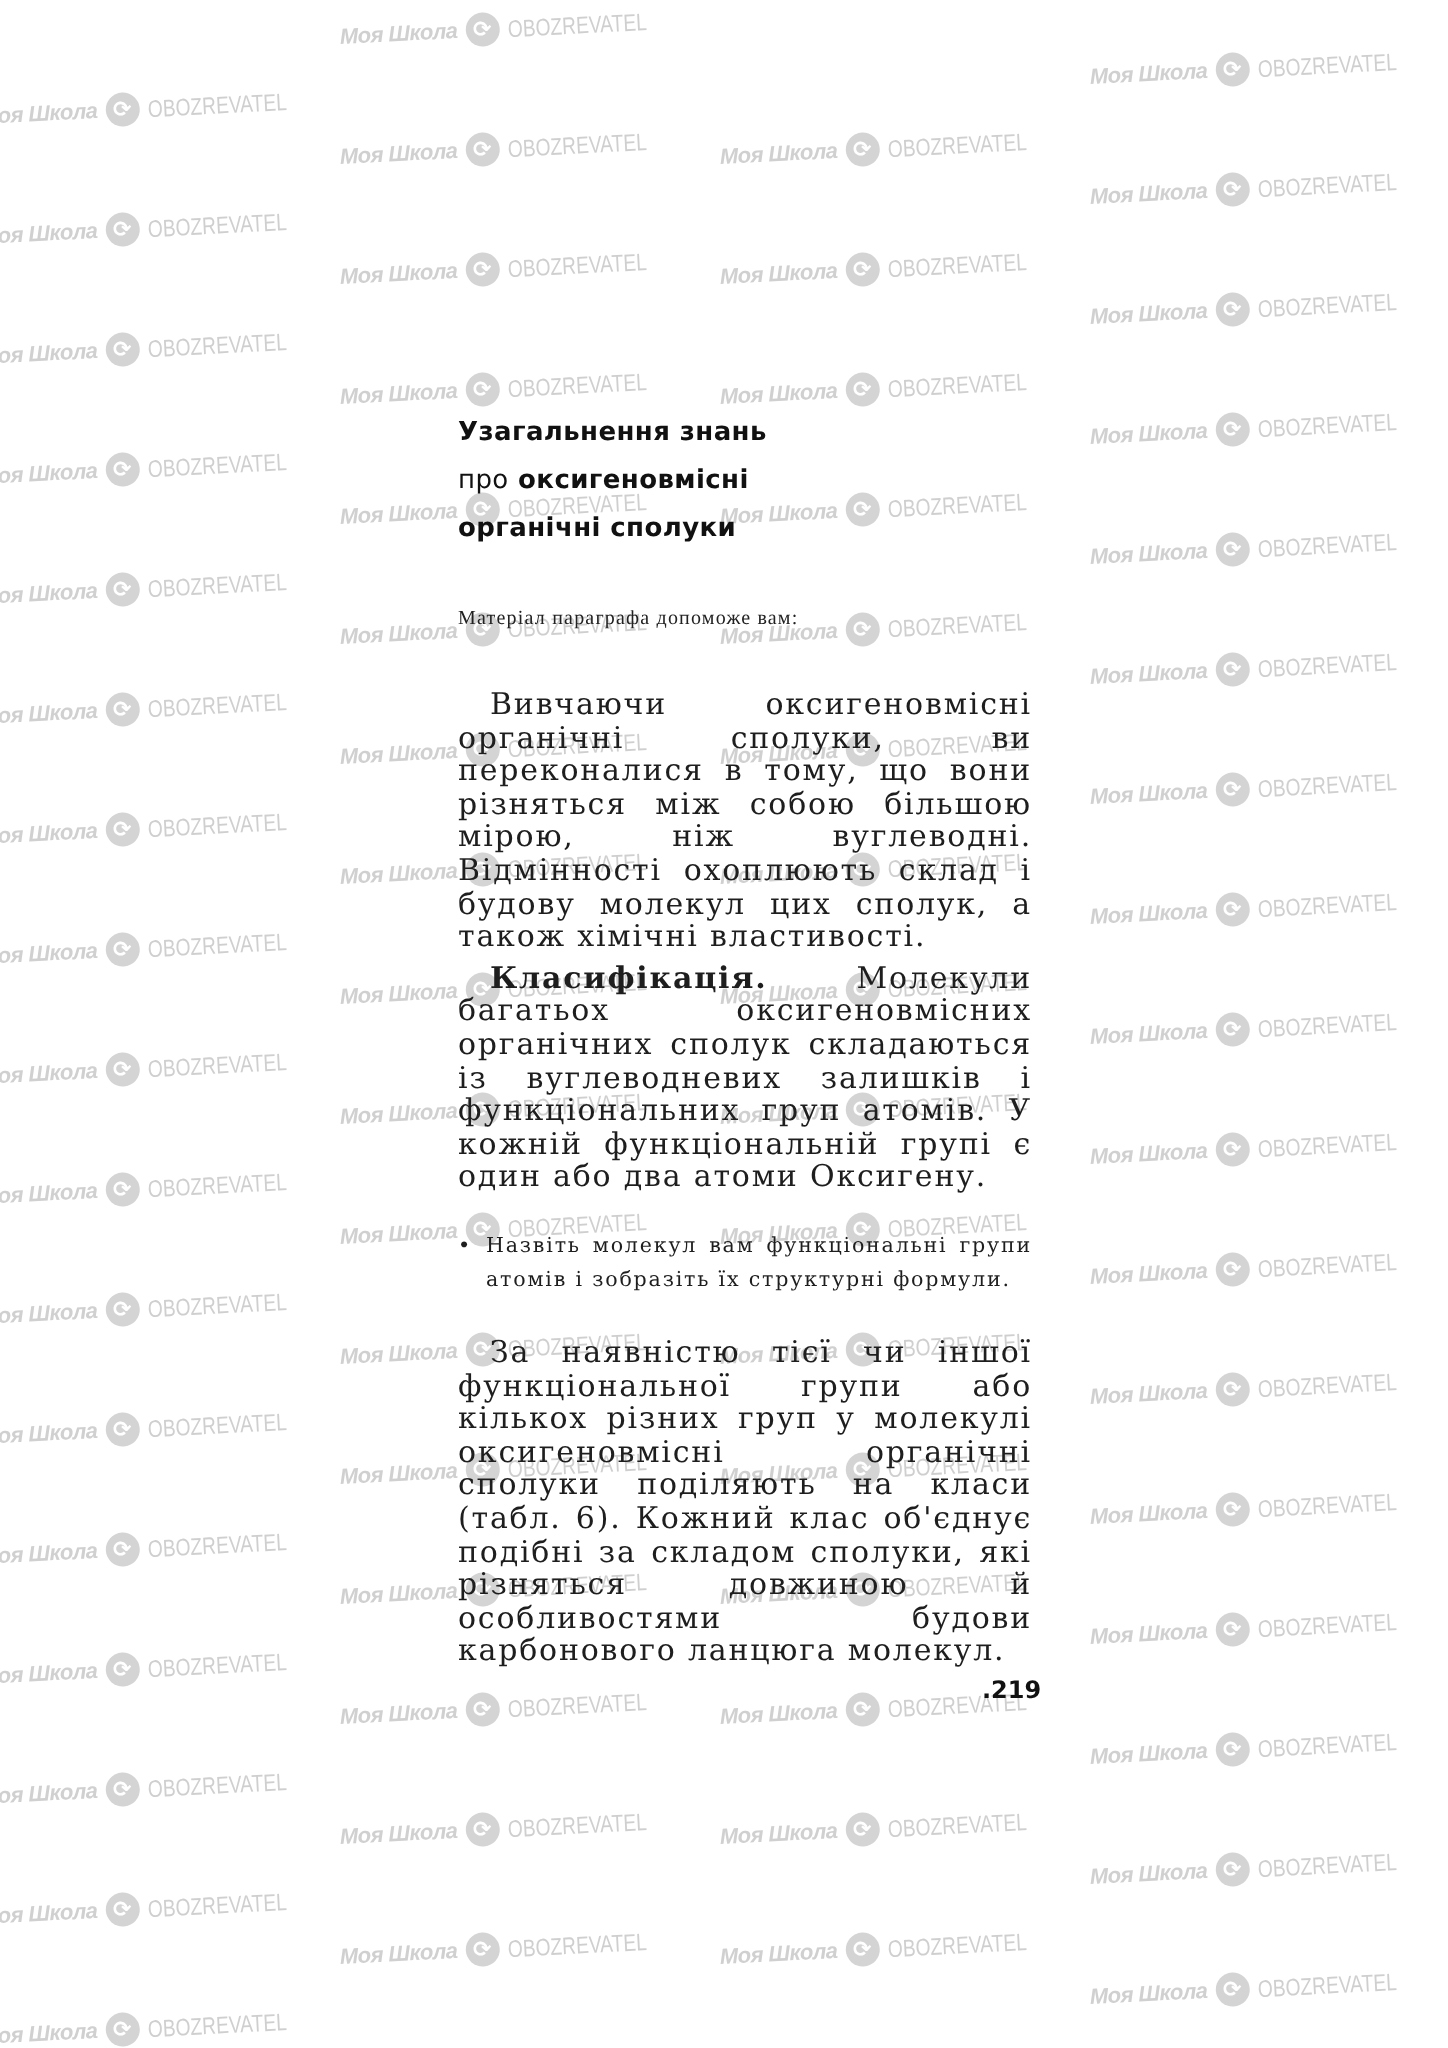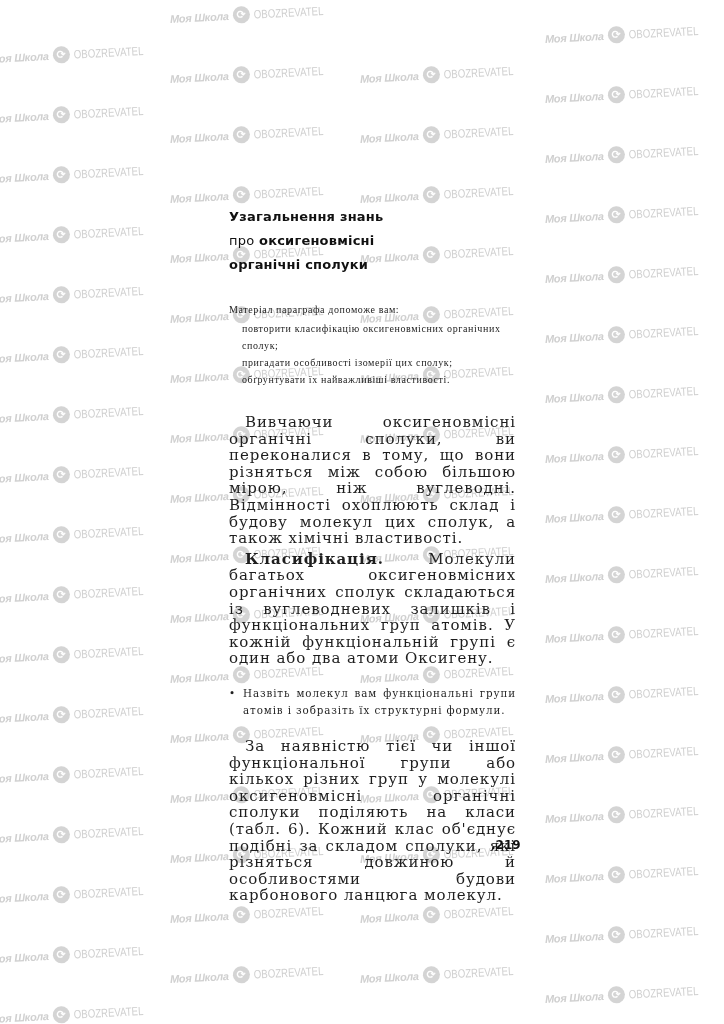--- a/index.html
+++ b/index.html
@@ -410,25 +410,20 @@
 <main class="page">
   <h1 class="title">
     <span>Узагальнення знань</span><br>
     <span class="light">про</span>
     <span>оксигеновмісні</span><br>
     <span>органічні сполуки</span>
   </h1>
 
   <section class="intro">
     <p class="intro-lead">Матеріал параграфа допоможе вам:</p>
-    <ul>
-      <li>повторити класифікацію оксигеновмісних органічних сполук;</li>
-      <li>пригадати особливості ізомерії цих сполук;</li>
-      <li>обґрунтувати їх найважливіші властивості.</li>
-    </ul>
   </section>
 
   <section class="body-text section1">
     <p class="para">Вивчаючи оксигеновмісні органічні сполуки, ви переконалися в тому, що вони різняться між собою більшою мірою, ніж вуглеводні. Відмінності охоплюють склад і будову молекул цих сполук, а також хімічні властивості.</p>
     <p class="para"><span class="bold">Класифікація.</span><span> Молекули багатьох оксигеновмісних органічних сполук складаються із вуглеводневих залишків і функціональних груп атомів. У кожній функціональній групі є один або два атоми Оксигену.</span></p>
   </section>
 
   <div class="task">
     <span class="bullet">•</span>
     <span class="task-text">Назвіть молекул вам функціональні групи атомів і зобразіть їх структурні формули.</span>

